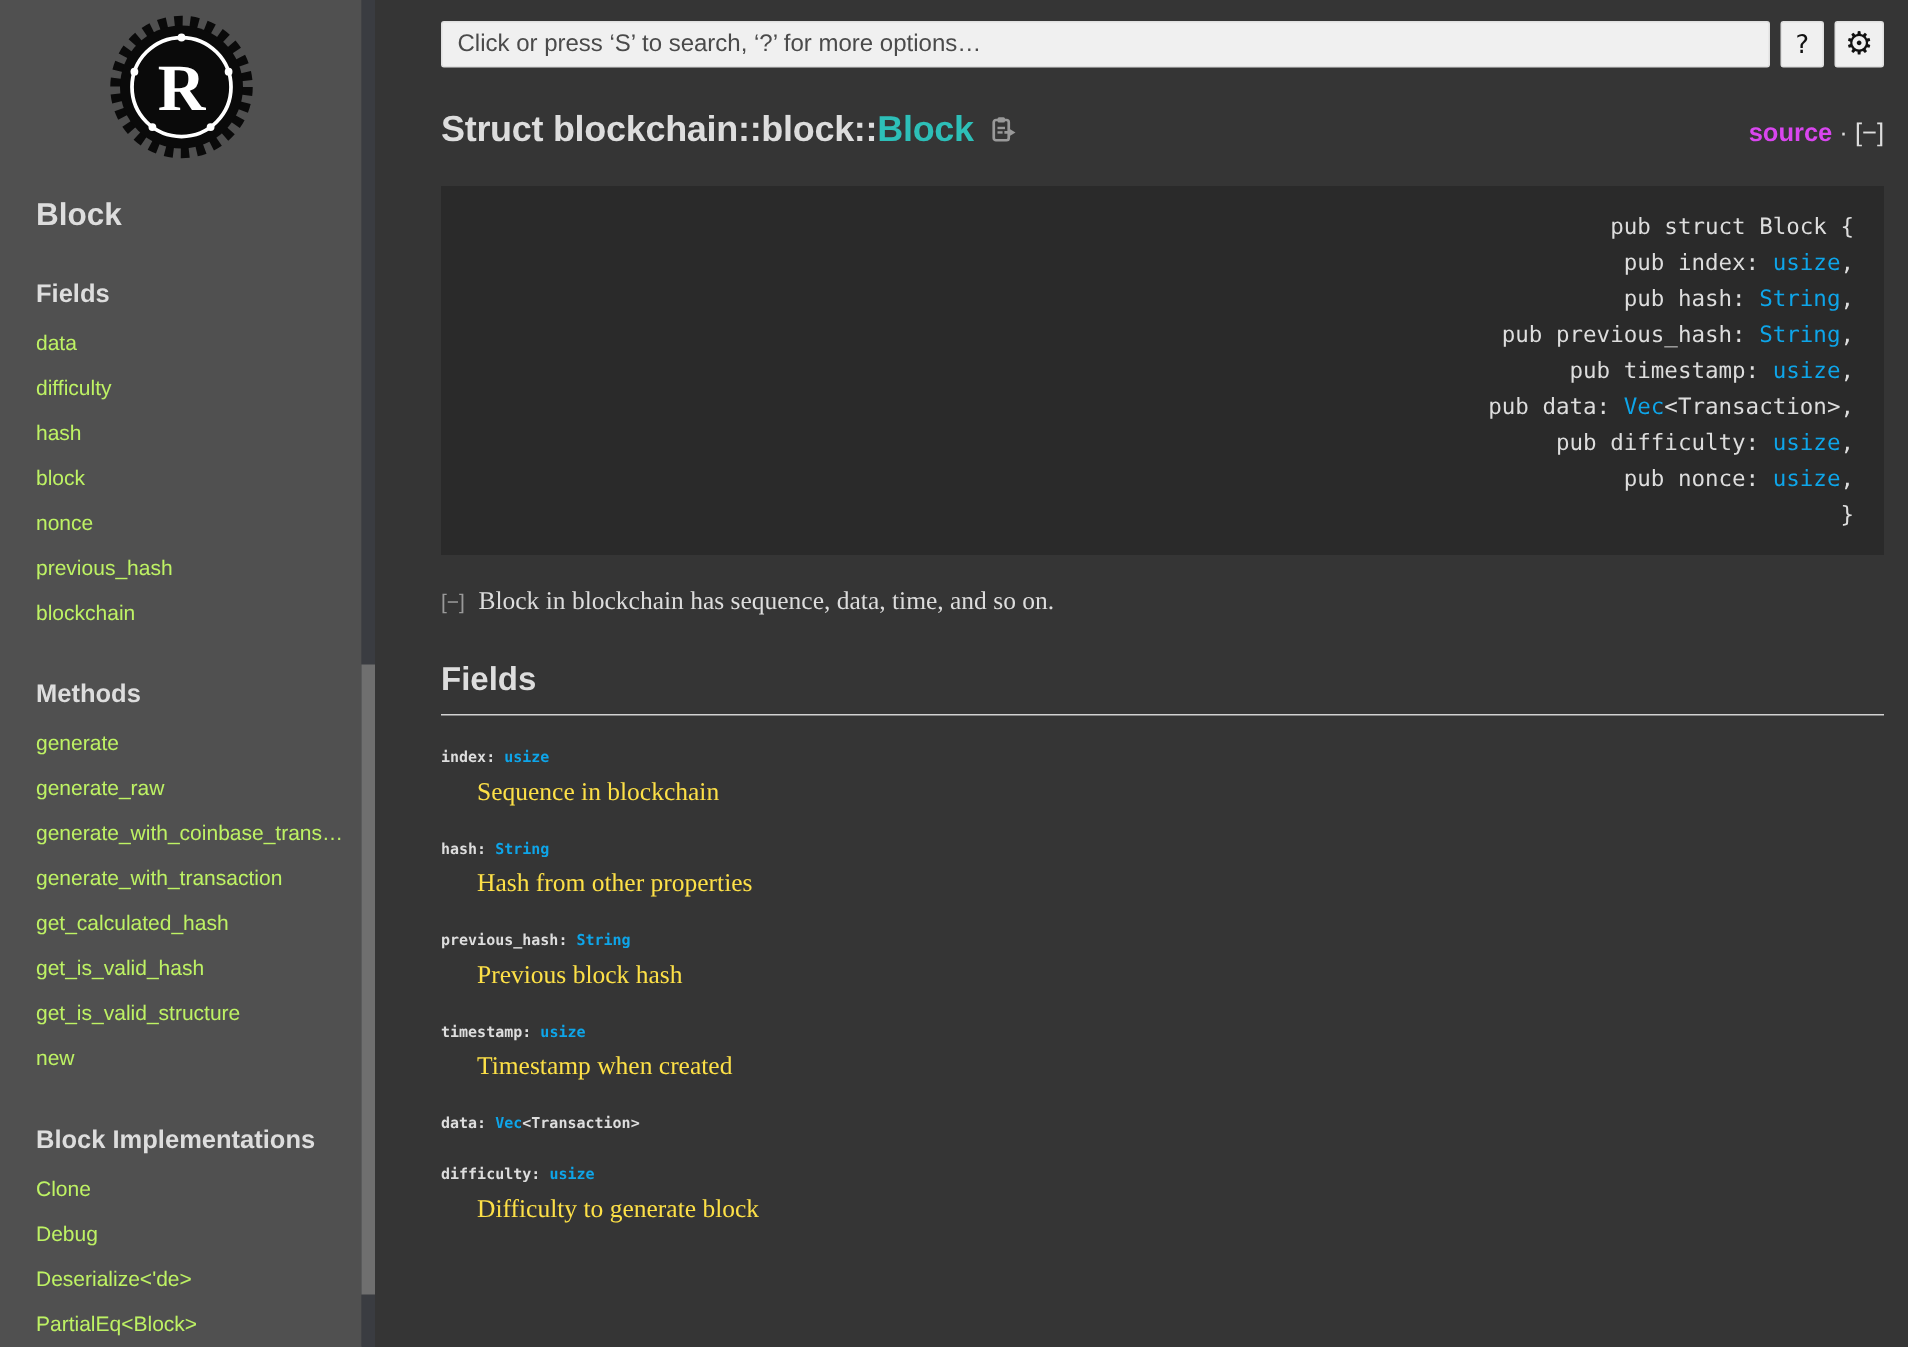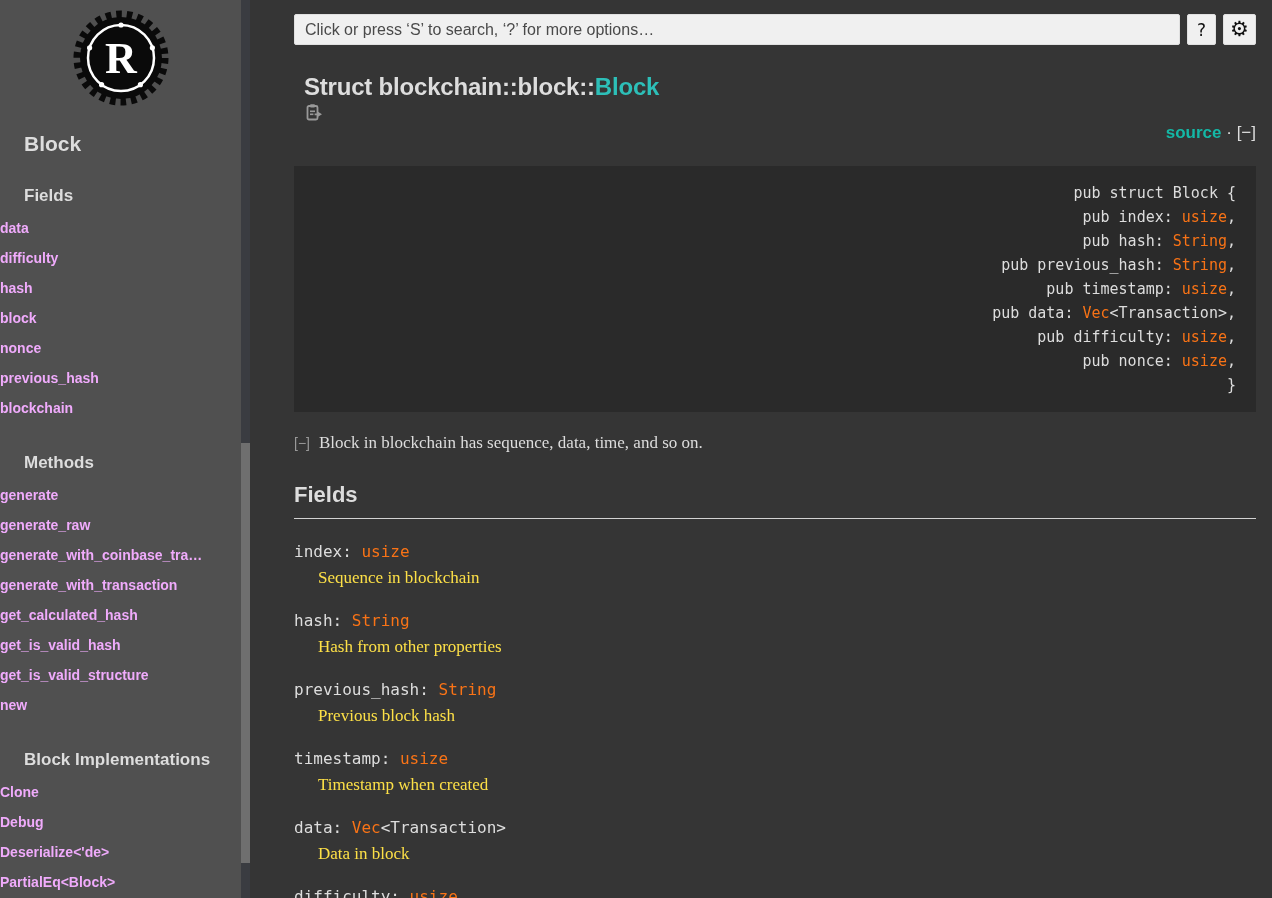--- a/index.html
+++ b/index.html
@@ -25,68 +25,68 @@
   .logo-wrap { padding-top:10px; display:flex; justify-content:center; }
   .side-crate-title {
     font-size:21px; font-weight:bold; color:#dddddd;
     margin:26px 0 0 24px;
   }
   .side-h2 {
     font-size:17px; font-weight:bold; color:#dddddd;
     margin:30px 24px 7px 24px;
   }
   .side-link {
-    display:block; color:#f0abfc; font-size:14px; font-weight:bold;
-    padding:7px 0; max-width:206px;
+    display:block; color:#bef264; font-size:14px; font-weight:normal;
+    padding:7px 0; margin-left:24px; max-width:206px;
     overflow:hidden; text-overflow:ellipsis; white-space:nowrap;
     text-decoration:none; cursor:pointer;
   }
   
   .main { margin-left:250px; padding:14px 16px 0 44px; }
   .search-row { display:flex; gap:7px; height:31px; }
   .search-input {
     flex:1; background:#f0f0f0; border:1px solid #e0e0e0; border-radius:2px;
     padding:0 10px; font-size:16px; color:#111;
     font-family:"Liberation Sans", sans-serif; outline:none;
   }
   .search-input::placeholder { color:#4a4a4a; opacity:1; }
   .icon-btn {
     width:29px; background:#f0f0f0; border:1px solid #e0e0e0; border-radius:2px;
     display:flex; align-items:center; justify-content:center;
     font-size:17px; color:#111; cursor:pointer; padding:0;
     font-family:"DejaVu Sans", sans-serif;
   }
   .settings-btn { width:33px; font-size:21px; line-height:1; }
-  .page-head { display:flex; align-items:baseline; margin-top:28px;flex-direction:column; }
+  .page-head { display:flex; align-items:baseline; margin-top:28px; }
   .page-title { font-size:24px; font-weight:bold; color:#dddddd; margin:0; letter-spacing:-0.2px; }
   .struct-name { color:#2dbfb8; }
   .copy-btn {
     margin-left:10px; background:none; border:none; padding:0; cursor:pointer;
     position:relative; top:2px;
   }
   .head-right { margin-left:auto; font-size:17px; font-weight:bold; }
-  .src-link { color:#14b8a6; text-decoration:none; cursor:pointer;text-align:center; }
+  .src-link { color:#d946ef; text-decoration:none; cursor:pointer;text-align:center; }
   .head-dot { color:#dddddd; font-weight:normal; }
   .toggle-all { color:#dddddd; text-decoration:none; cursor:pointer; font-weight:normal; }
   .decl {
     margin-top:23px; background:#2a2a2a; padding:15px 20px;
     font-family:"DejaVu Sans Mono", monospace; font-size:15px; line-height:24px;
     color:#ddd;
   }
   .code-line { white-space:pre;text-align:right; }
-  .ty { color:#f97316; text-decoration:none; cursor:pointer; }
+  .ty { color:#0ea5e9; text-decoration:none; cursor:pointer; }
   .docblock-line { margin-top:21px; display:flex; gap:9px; align-items:baseline; }
   .toggle { color:#999; font-size:14px; cursor:pointer; }
   .doc-text { font-family:"Liberation Serif", serif; font-size:17px; color:#ddd; }
   .section-h2 {
     font-size:22px; font-weight:bold; color:#dddddd;
     border-bottom:1px solid #d2d2d2; padding-bottom:10px; margin:29px 0 0 0;
   }
   .field { margin-top:23px; }
-  .field-code { font-family:"DejaVu Sans Mono", monospace; font-size:16px; color:#ddd; }
+  .field-code { font-family:"DejaVu Sans Mono", monospace; font-size:10px; color:#ddd;font-weight:bold; }
   .field-desc {
     font-family:"Liberation Serif", serif; font-size:17px; color:#fde047;
     margin:7px 0 0 24px;
   }
 </style>
 </head>
 <body>
 
 <nav class="sidebar">
   <div class="logo-wrap">
@@ -182,21 +182,20 @@
       <div class="field">
         <div class="field-code"><span>previous_hash: </span><a class="ty">String</a></div>
         <p class="field-desc">Previous block hash</p>
       </div>
       <div class="field">
         <div class="field-code"><span>timestamp: </span><a class="ty">usize</a></div>
         <p class="field-desc">Timestamp when created</p>
       </div>
       <div class="field">
         <div class="field-code"><span>data: </span><a class="ty">Vec</a><span>&lt;Transaction&gt;</span></div>
-        <p class="field-desc">Data in block</p>
       </div>
       <div class="field">
         <div class="field-code"><span>difficulty: </span><a class="ty">usize</a></div>
         <p class="field-desc">Difficulty to generate block</p>
       </div>
     </div>
 
 </main>
 
 </body></html>

